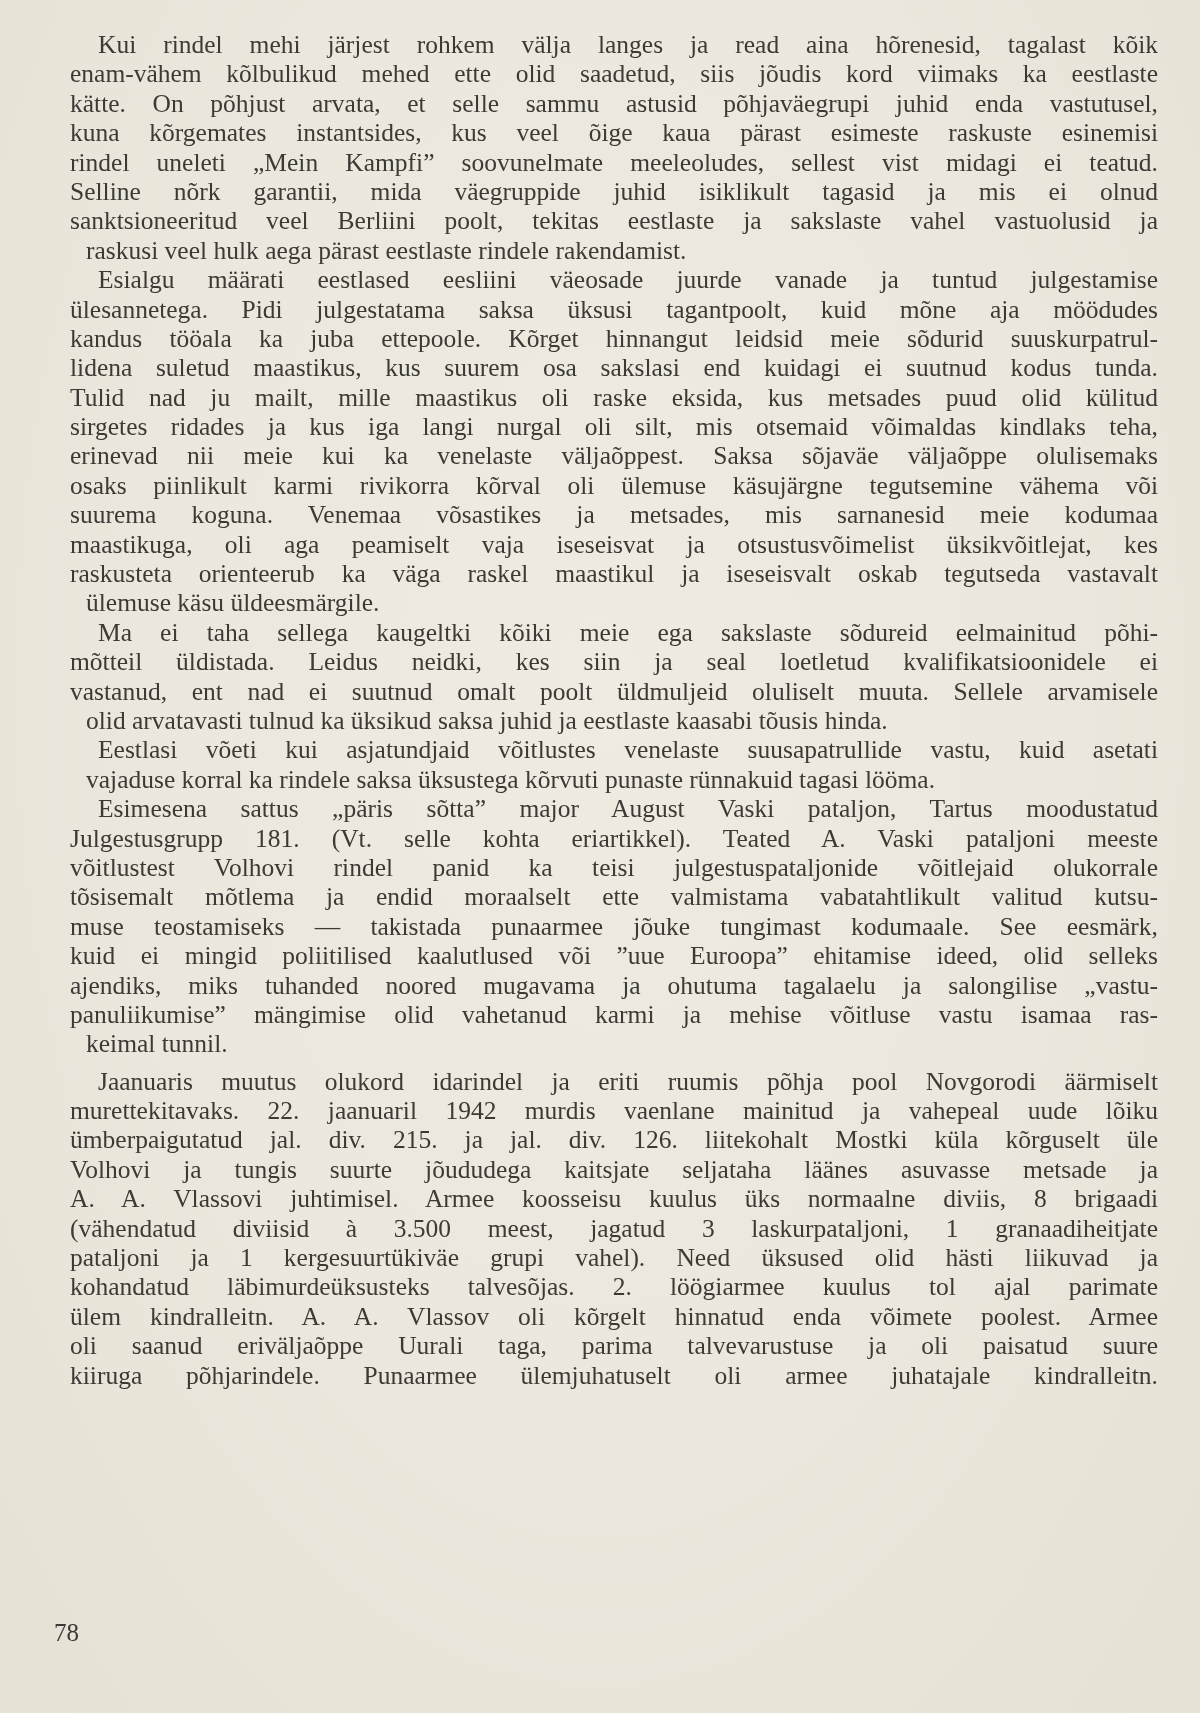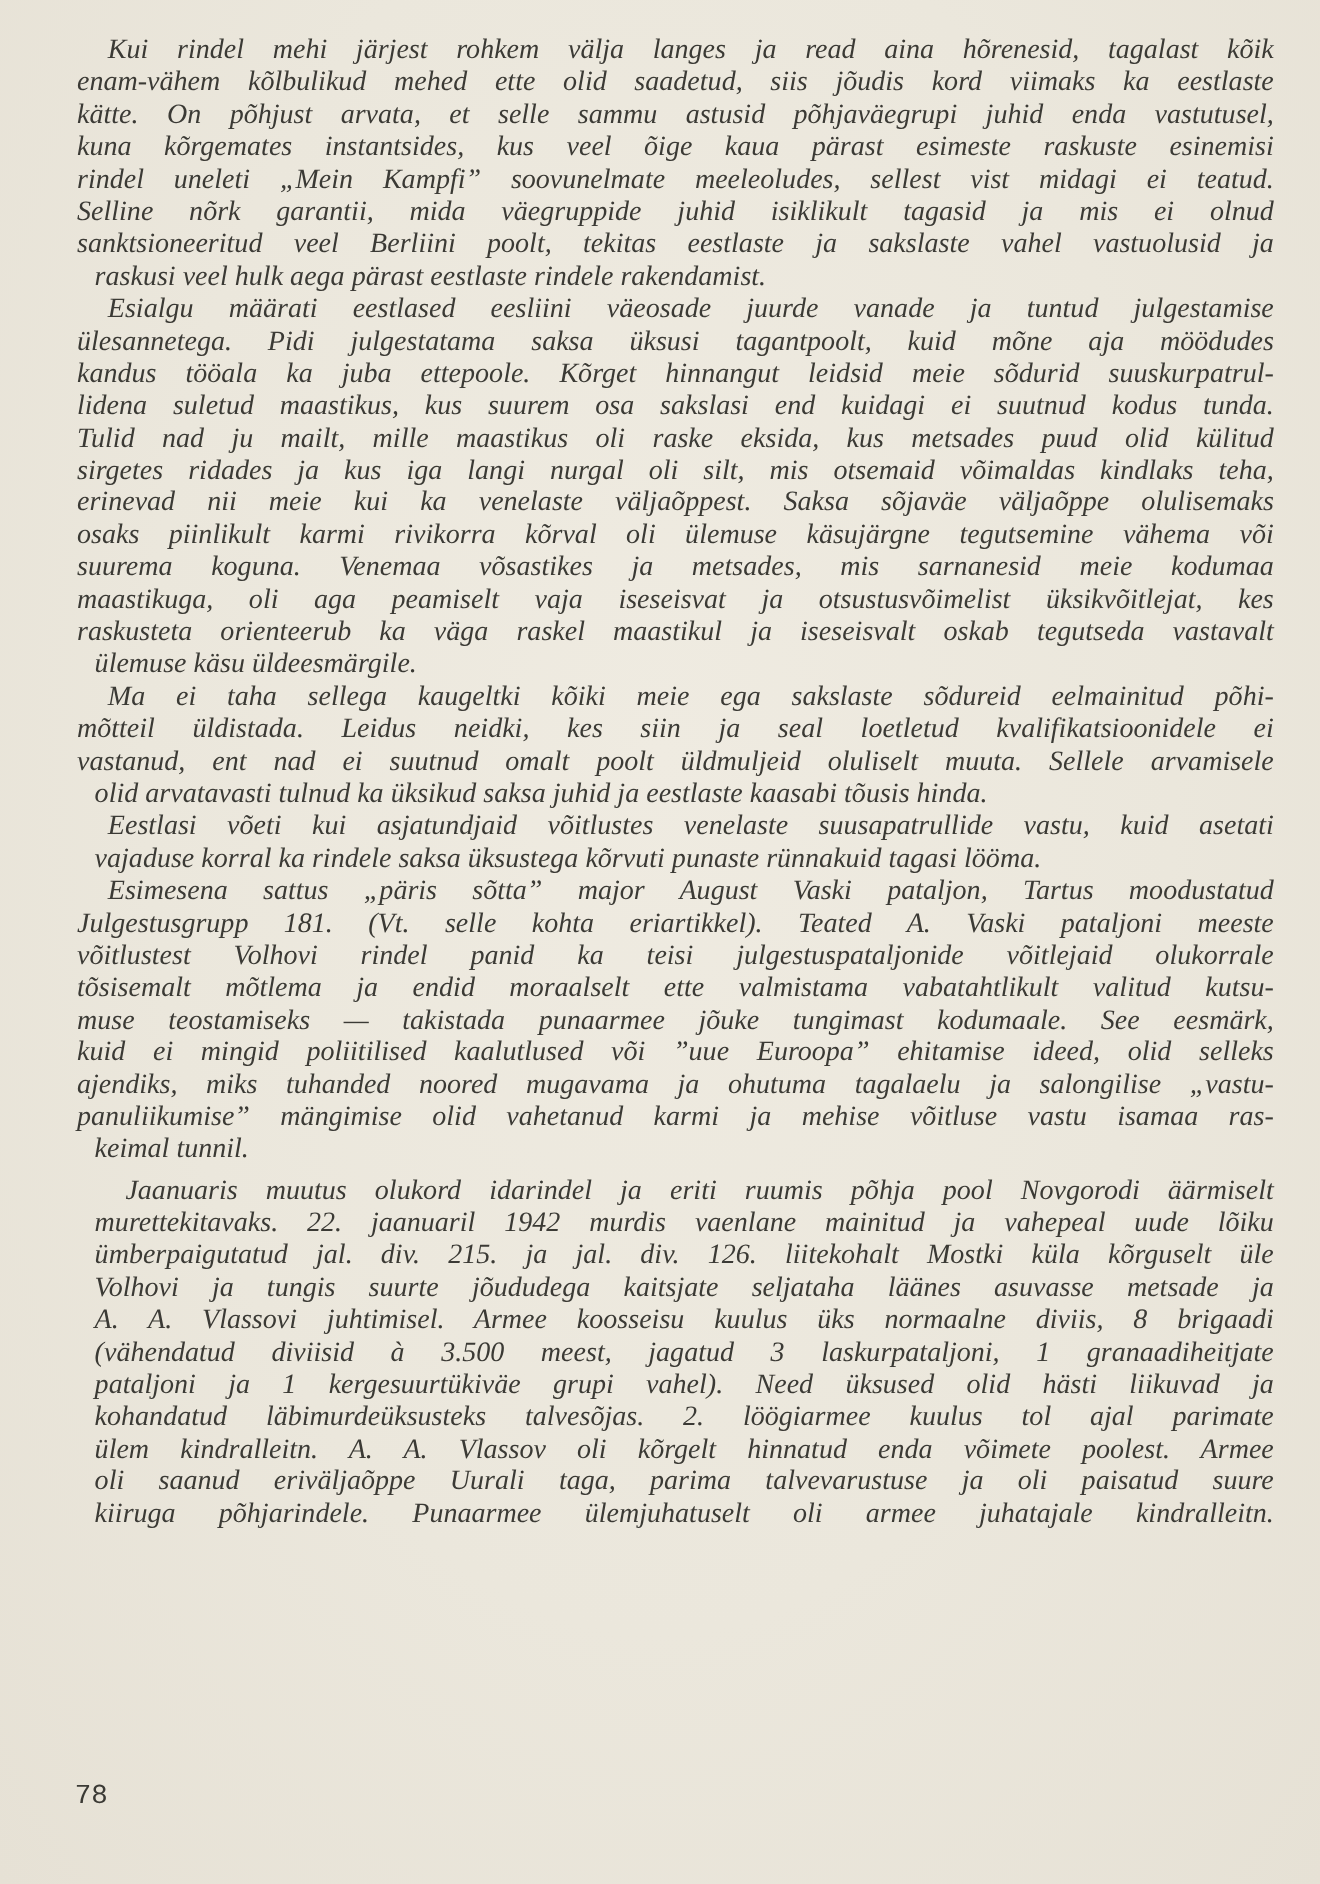--- a/index.html
+++ b/index.html
@@ -20,53 +20,51 @@
       left: 0; top: 0;
       width: 1200px; height: 1713px;
       background:
         radial-gradient(ellipse at 50% 40%, #efebe1 0%, #ebe7dc 55%, #e6e1d5 100%);
     }
     .text-block {
       position: absolute;
       left: 70px;
       top: 30px;
       width: 1088px;
-      font-style: italic;
     }
     .paragraph {
       margin: 0;
     }
     .paragraph.section-gap {
       margin-top: 8px;
-      margin-left: 16px;
     }
     .line {
       display: block;
       height: 29.4px;
       line-height: 29.4px;
       font-size: 25.5px;
       text-align: justify;
       text-align-last: justify;
       white-space: nowrap;
       overflow: visible;
     }
     .line.last {
       text-align-last: left;
       margin-left: 16px;
     }
     .line.indent {
       padding-left: 28px;
     }
     .page-number {
       position: absolute;
-      left: 68px;
+      left: 54px;
       top: 1618px;
       font-size: 25px;
       line-height: 30px;
-      font-family: Liberation Mono, monospace;
+      font-family: Liberation Serif, serif;
       color: #3b3a35;
     }
   </style>
 </head>
 <body>
 
 <div class="page">
   <div class="text-block" id="text-block">
       <div class="paragraph">
         <span class="line indent">Kui rindel mehi järjest rohkem välja langes ja read aina hõrenesid, tagalast kõik</span>

